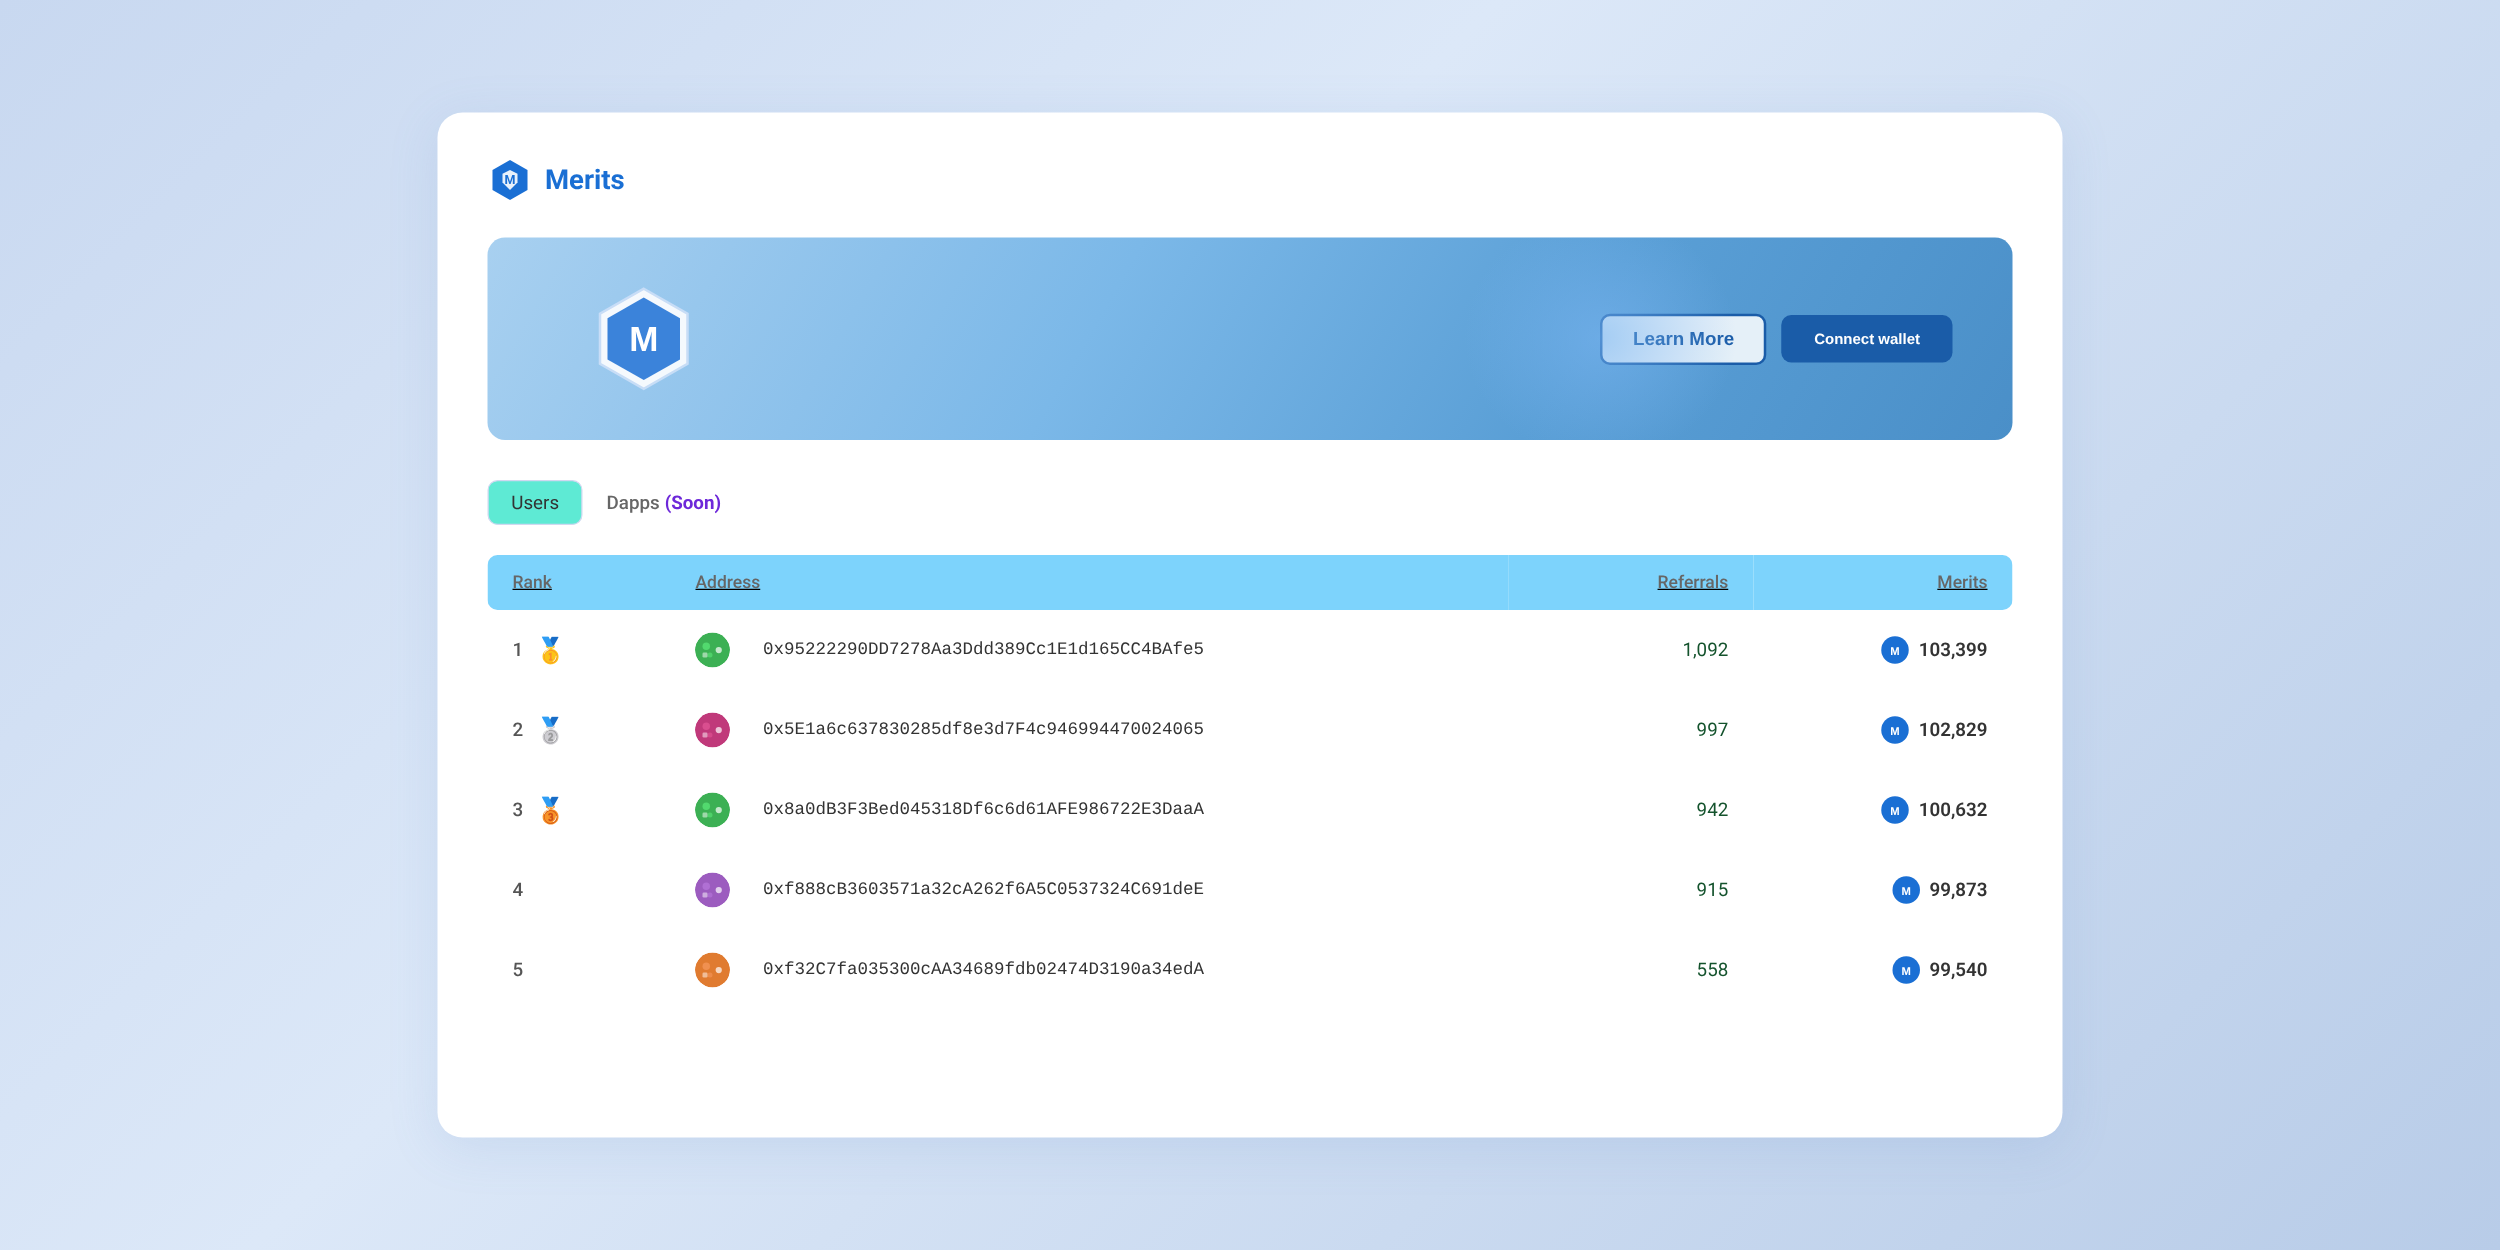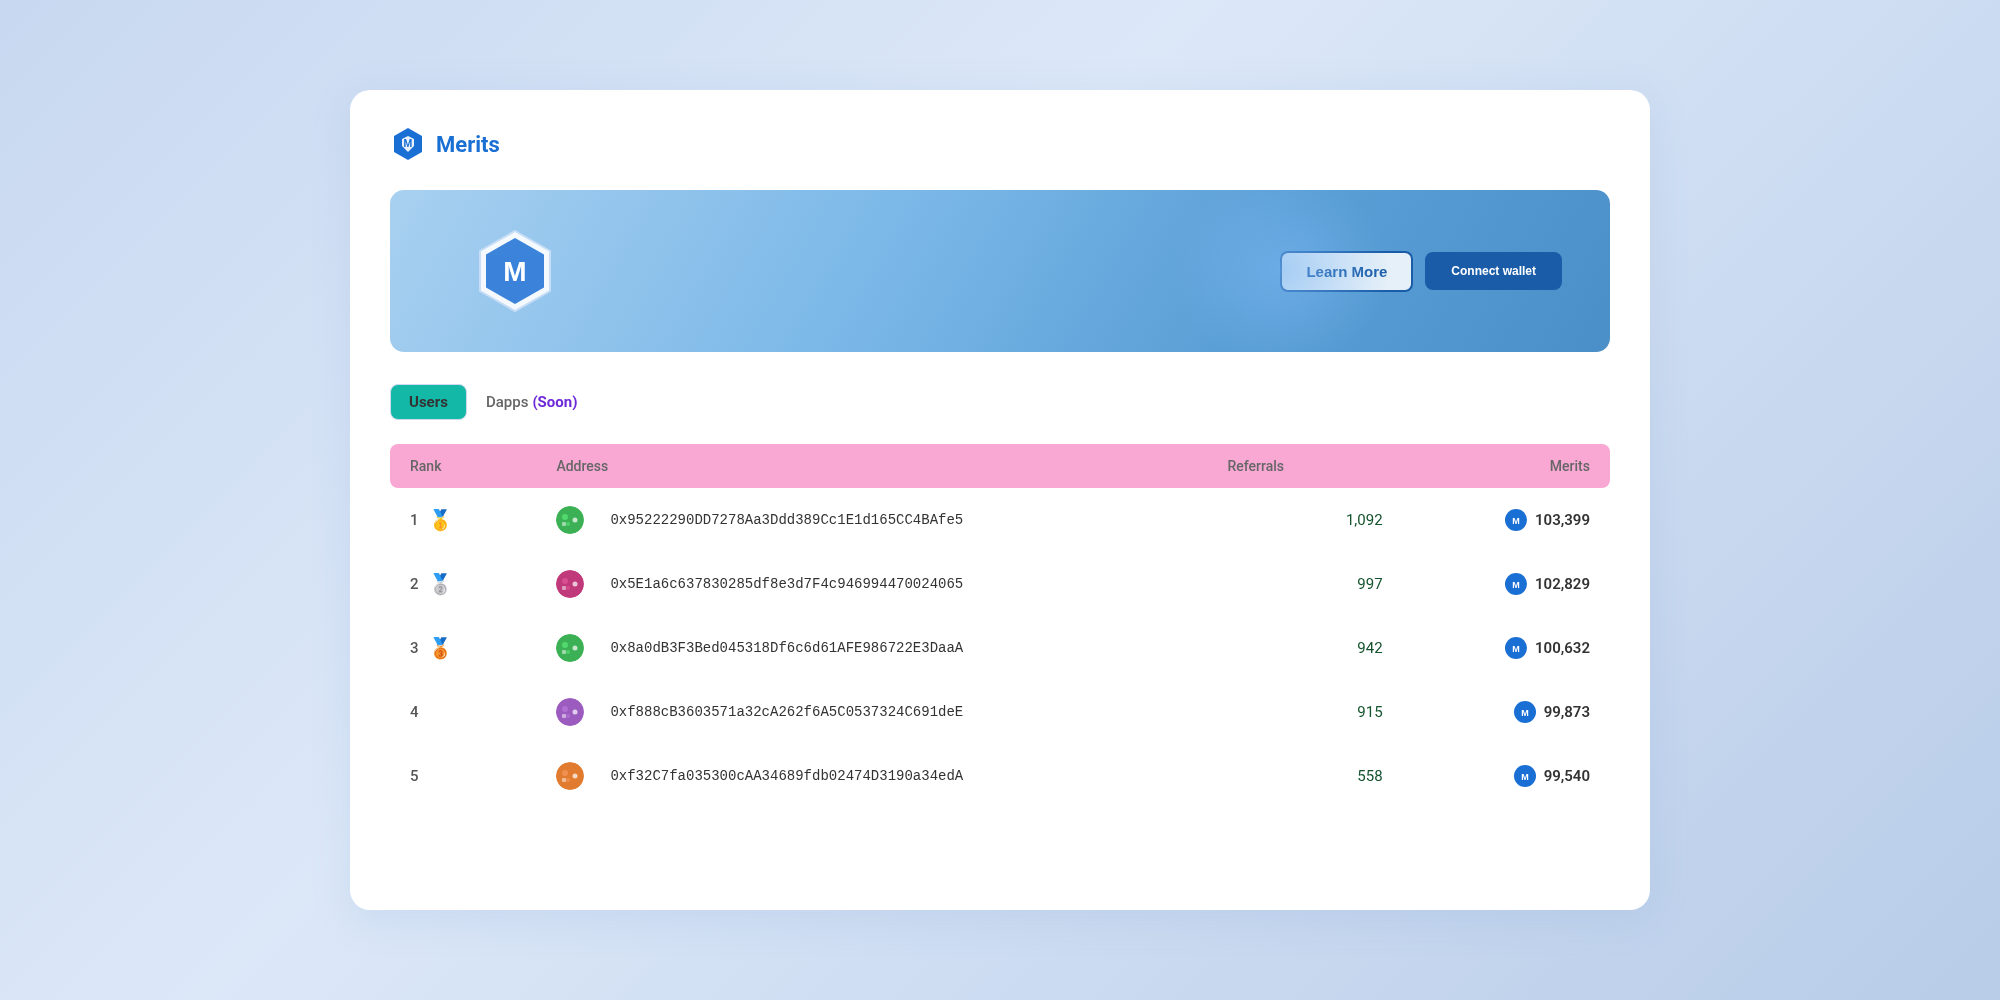--- a/index.html
+++ b/index.html
@@ -130,66 +130,67 @@
       padding: 8px 18px;
       font-size: 15px;
       font-weight: 500;
       cursor: pointer;
       color: #666;
       border-radius: 8px;
       border: 1px solid transparent;
     }
 
     .tab.active {
-      background: #14b8a6;
+      background: #5eead4;
       border-color: #d0d8f0;
       color: #333;
-      font-weight: 700;
+      font-weight: 400;
     }
 
     .tab-soon {
       color: #6d28d9;
       font-weight: 700;
       margin-left: 4px;
     }
 
     
     .table-container {
       width: 100%;
     }
 
     table {
       width: 100%;
       border-collapse: separate;
       border-spacing: 0;
     }
 
     thead tr {
-      background: #f9a8d4;
+      background: #7dd3fc;
+      text-decoration: underline;
     }
 
     thead th {
       padding: 14px 20px;
       text-align: left;
       font-size: 14px;
       font-weight: 500;
       color: #666;
     }
 
     thead th:first-child {
       border-radius: 8px 0 0 8px;
     }
 
     thead th:last-child {
       border-radius: 0 8px 8px 0;
       text-align: right;
     }
 
     thead th.col-referrals {
-      text-align: left;
+      text-align: right;
     }
 
     tbody tr {
       border-bottom: 1px solid #f0f0f0;
     }
 
     tbody td {
       padding: 18px 20px;
       font-size: 15px;
       color: #333;

